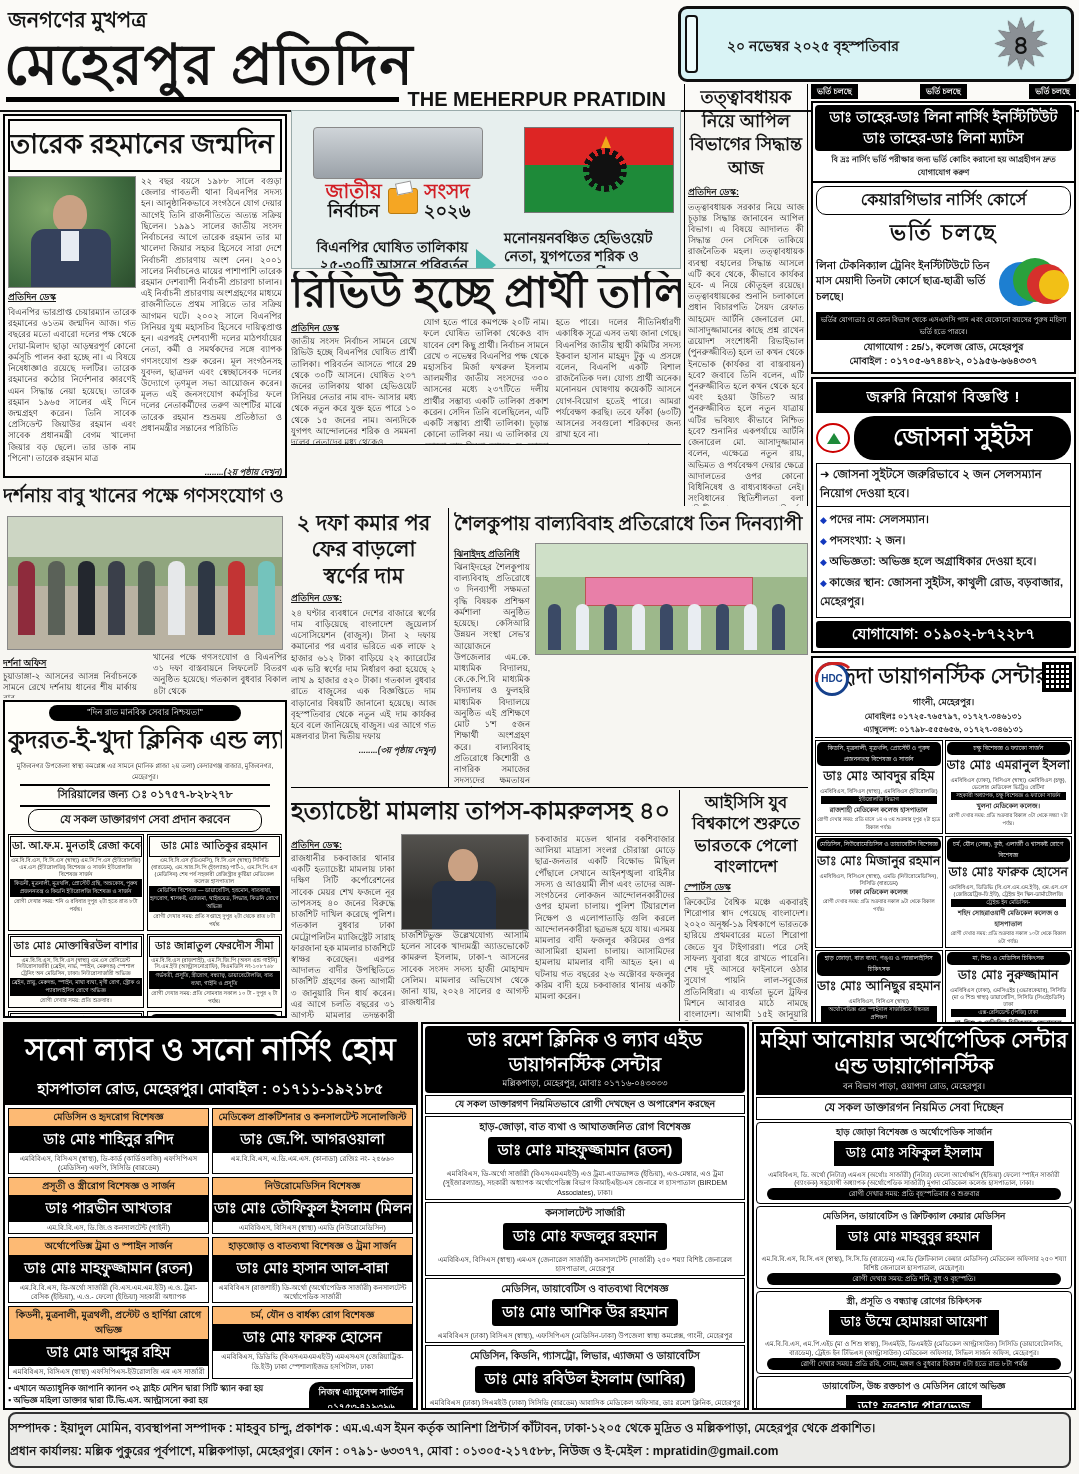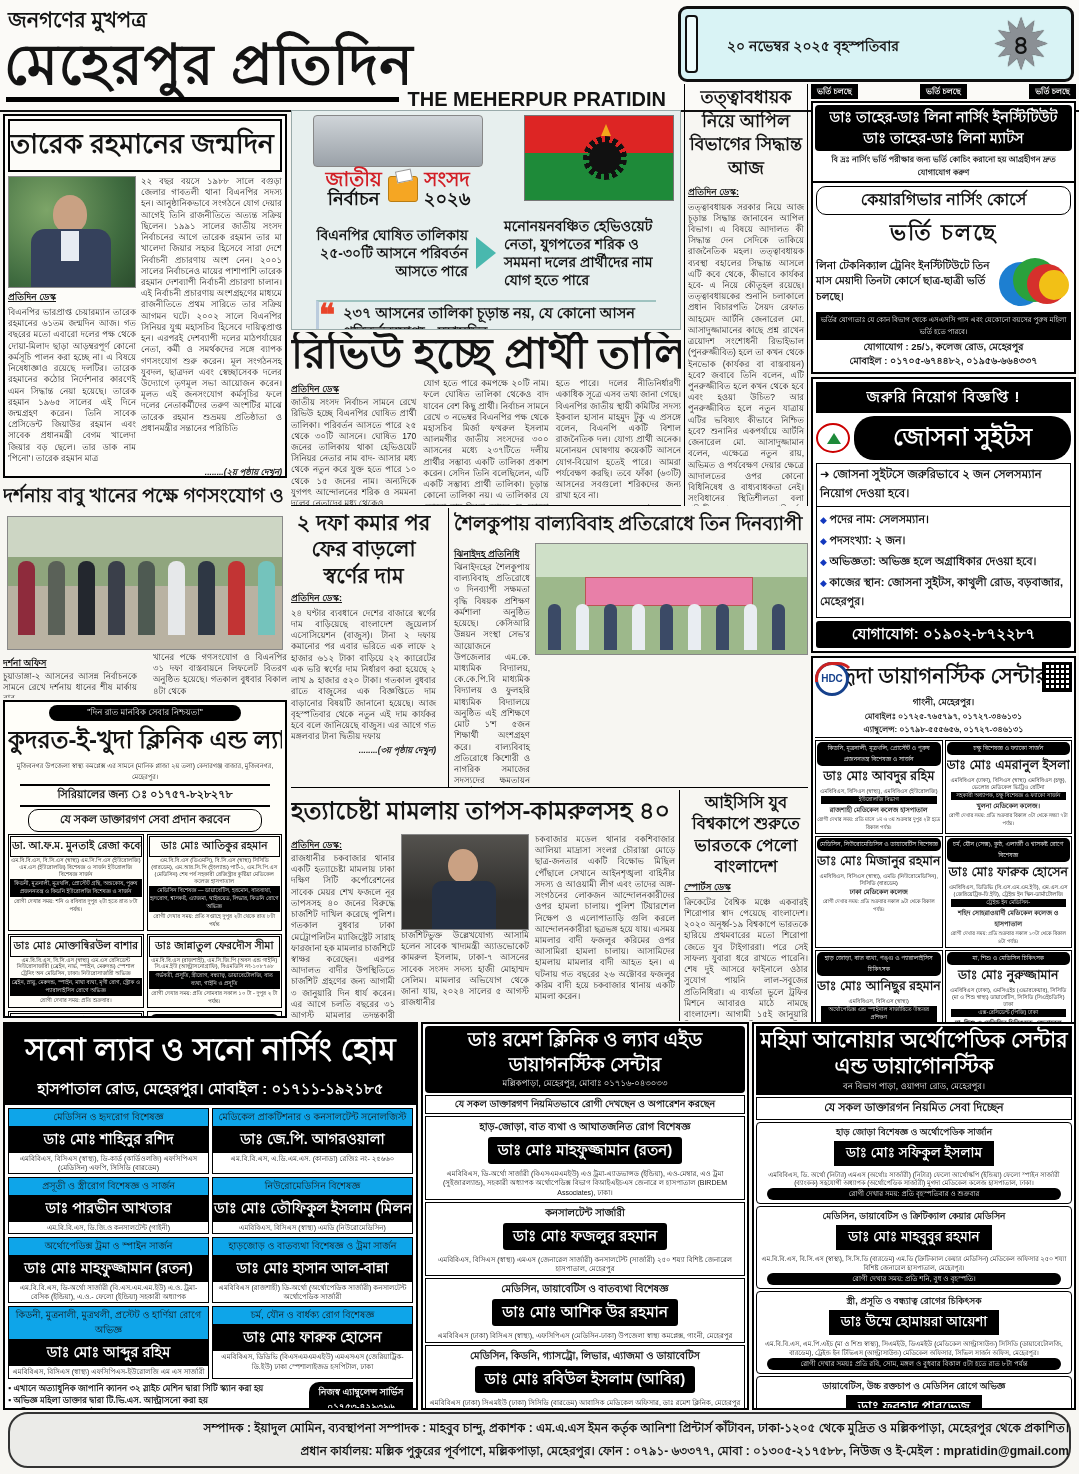--- a/index.html
+++ b/index.html
@@ -53,21 +53,21 @@
 .rc{display:contents}
 .kud-cell{border:1px solid #000;padding:1px;text-align:center;overflow:hidden}
 .kud-name{border:1px solid #000;font-size:10.5px;font-weight:900;white-space:nowrap;overflow:hidden;padding:1px}
 .kud-deg{font-size:5.5px;line-height:1.25}
 .kud-tag{background:#000;color:#fff;font-size:5.5px;padding:1px;margin:1px 0}
 .kud-hrs{font-size:5.5px}
 .kud-ops{border:1px solid #000;padding:2px;text-align:center}
 .kud-ops-h{background:#000;color:#fff;font-size:9px;font-weight:bold;border-radius:6px;padding:2px}
 
 #mid-top{left:291px;top:110px;width:390px;height:398px}
-.election{background:#e7efee;border:1px solid #9aa;height:220px;padding:4px 6px;overflow:hidden}
+.election{background:#e7efee;border:1px solid #9aa;height:159px;padding:16px 6px;overflow:hidden}
 .e-top{display:flex;justify-content:space-between;align-items:flex-start}
 .e-brand{width:200px;text-align:center}
 .parliament{width:170px;height:52px;margin:0 auto;background:linear-gradient(#cfd4d8,#9aa1a8);border-radius:4px;border:1px solid #888}
 .e-words{display:flex;justify-content:center;align-items:center;gap:6px;margin-top:2px}
 .e-col{display:flex;flex-direction:column;line-height:1.05}
 .e-red{color:#d21f26;font-weight:900;font-size:20px}
 .e-blk{color:#111;font-weight:900;font-size:18px}
 .ballot{width:30px;height:26px;background:#f5a623;border-radius:3px;position:relative;border:1px solid #b97c12}
 .ballot:before{content:"";position:absolute;left:7px;top:-7px;width:14px;height:10px;background:#fff;border:1px solid #999;transform:rotate(-12deg)}
 .bnp-flag{width:150px;height:86px;border:1px solid #777;position:relative;background:linear-gradient(#dd2524 0 44%,#1e8a39 44% 100%)}
@@ -170,21 +170,21 @@
 .hda-24-l{font-size:13px;font-weight:bold;line-height:1.4}
 .hda-24-m{background:#000;color:#fff;font-size:10px;font-weight:bold;border-radius:8px;padding:1px}
 
 #bottom{left:3px;top:1022px;width:1073px;height:388px;display:flex;gap:3px}
 .sono{width:415px;border:2px solid #000;background:#fff;overflow:hidden}
 .sono-head{background:#000;color:#fff;text-align:center;padding:1px 0 3px}
 .sono-title{font-size:31px;font-weight:700;white-space:nowrap}
 .sono-sub{font-size:15px;font-weight:bold;white-space:nowrap}
 .sono-grid{display:grid;grid-template-columns:1fr 1fr;gap:3px;padding:3px}
 .sono-cell{border:1px solid #000;text-align:center;overflow:hidden}
-.sono-spec{font-size:9.5px;font-weight:400;border-bottom:1px solid #000;padding:1px;background:#0ea5e9}
+.sono-spec{font-size:9.5px;font-weight:700;border-bottom:1px solid #000;padding:1px;background:#fdba74}
 .sono-name{background:#000;color:#fff;font-size:14.5px;font-weight:900;white-space:nowrap;overflow:hidden;padding:1px}
 .sono-deg{font-size:7px;line-height:1.3;padding:1px}
 .sono-foot{display:flex;align-items:flex-start;padding:0 3px}
 .sono-bullets{flex:1}
 .sono-bullet{font-size:8.5px;font-weight:bold;line-height:1.45}
 .sono-bullet:before{content:"▪ "}
 .sono-amb{width:104px;background:#000;color:#fff;font-size:9px;font-weight:bold;text-align:center;border-radius:10px 0 10px 0;padding:3px}
 .ramesh{width:328px;border:2px solid #000;background:#fff;overflow:hidden;padding:2px}
 .ramesh-head{background:#000;color:#fff;text-align:center;padding:2px;border-radius:4px}
 .ramesh-t1{font-size:19px;font-weight:900;line-height:1.3}
@@ -198,22 +198,22 @@
 .mah-head{background:#000;color:#fff;text-align:center;padding:1px}
 .mah-t1{font-size:21px;font-weight:900;line-height:1.25}
 .mah-sub{font-size:8.5px}
 .mah-intro{border:1px solid #000;font-size:11px;font-weight:900;text-align:center;margin:2px 0;padding:1px;background:#fff}
 .mah-cell{border:1px solid #000;border-radius:4px;text-align:center;margin-bottom:2px;padding:2px;overflow:hidden}
 .mah-spec{font-size:9px;font-weight:bold}
 .mah-name{background:#000;color:#fff;display:inline-block;font-size:13.5px;font-weight:900;padding:1px 12px;margin:1px 0;white-space:nowrap;max-width:100%;overflow:hidden}
 .mah-deg{font-size:6.5px;line-height:1.3}
 .mah-hrs{background:#000;color:#fff;font-size:7px;border-radius:8px;margin:1px 8px;padding:0 2px}
 
-#footer{left:8px;top:1412px;width:1063px;height:56px;border:2px solid #333;border-radius:20px;background:#ebebe8;
- display:flex;flex-direction:column;justify-content:center;text-align:right;gap:3px}
+#footer{left:8px;top:1412px;width:1063px;height:56px;border:2px solid #333;border-radius:8px;background:#ebebe8;
+ display:flex;flex-direction:column;justify-content:center;text-align:left;gap:3px}
 .foot-l{font-size:12px;font-weight:bold}
 </style>
 </head>
 <body>
 
 <div id="header" class="abs">
   <div class="tagline">জনগণের মুখপত্র</div>
   <div class="mast-title">মেহেরপুর প্রতিদিন</div>
   <div class="mast-bottom">
     <span class="mast-rule"></span>
@@ -341,21 +341,21 @@
       <span class="qmark">❝</span>
       <span class="e-quote-t">২৩৭ আসনের তালিকা চূড়ান্ত নয়, যে কোনো আসন পরিবর্তনযোগ্য : মহাসচিব</span>
     </div>
   </div>
 
   <div class="review">
     <div class="review-h">রিভিউ হচ্ছে প্রার্থী তালিকা</div>
     <div class="cols3">
       <div>
         <span class="byline">প্রতিদিন ডেস্ক</span>
-        <div class="body">জাতীয় সংসদ নির্বাচন সামনে রেখে রিভিউ হচ্ছে বিএনপির ঘোষিত প্রার্থী তালিকা। পরিবর্তন আসতে পারে ২৫ থেকে ৩০টি আসনে। ঘোষিত 170 জনের তালিকায় থাকা হেভিওয়েট সিনিয়র নেতার নাম বাদ- আসার মধ্য থেকে নতুন করে যুক্ত হতে পারে ১০ থেকে ১৫ জনের নাম। অন্যদিকে যুগপৎ আন্দোলনের শরিক ও সমমনা দলের নেতাদের মধ্য থেকেও</div>
+        <div class="body">জাতীয় সংসদ নির্বাচন সামনে রেখে রিভিউ হচ্ছে বিএনপির ঘোষিত প্রার্থী তালিকা। পরিবর্তন আসতে পারে 29 থেকে ৩০টি আসনে। ঘোষিত ২৩৭ জনের তালিকায় থাকা হেভিওয়েট সিনিয়র নেতার নাম বাদ- আসার মধ্য থেকে নতুন করে যুক্ত হতে পারে ১০ থেকে ১৫ জনের নাম। অন্যদিকে যুগপৎ আন্দোলনের শরিক ও সমমনা দলের নেতাদের মধ্য থেকেও</div>
       </div>
       <div class="body">যোগ হতে পারে কমপক্ষে ২০টি নাম। ফলে ঘোষিত তালিকা থেকেও বাদ যাবেন বেশ কিছু প্রার্থী। নির্বাচন সামনে রেখে ৩ নভেম্বর বিএনপির পক্ষ থেকে মহাসচিব মির্জা ফখরুল ইসলাম আলমগীর জাতীয় সংসদের ৩০০ আসনের মধ্যে ২৩৭টিতে দলীয় প্রার্থীর সম্ভাব্য একটি তালিকা প্রকাশ করেন। সেদিন তিনি বলেছিলেন, এটি একটি সম্ভাব্য প্রার্থী তালিকা। চূড়ান্ত কোনো তালিকা নয়। এ তালিকার যে কোনো নাম কিংবা আসন যে কোনো সময় পরিবর্তন</div>
       <div>
         <div class="body">হতে পারে। দলের নীতিনির্ধারণী একাধিক সূত্রে এসব তথ্য জানা গেছে। বিএনপির জাতীয় স্থায়ী কমিটির সদস্য ইকবাল হাসান মাহমুদ টুকু এ প্রসঙ্গে বলেন, বিএনপি একটি বিশাল রাজনৈতিক দল। যোগ্য প্রার্থী অনেক। মনোনয়ন ঘোষণায় কয়েকটি আসনে যোগ-বিয়োগ হতেই পারে। আমরা পর্যবেক্ষণ করছি। তবে ফাঁকা (৬৩টি) আসনের সবগুলো শরিকদের জন্য রাখা হবে না।</div>
         <div class="more">........(৩য় পৃষ্ঠায় দেখুন)</div>
       </div>
     </div>
   </div>
 </div>
 

